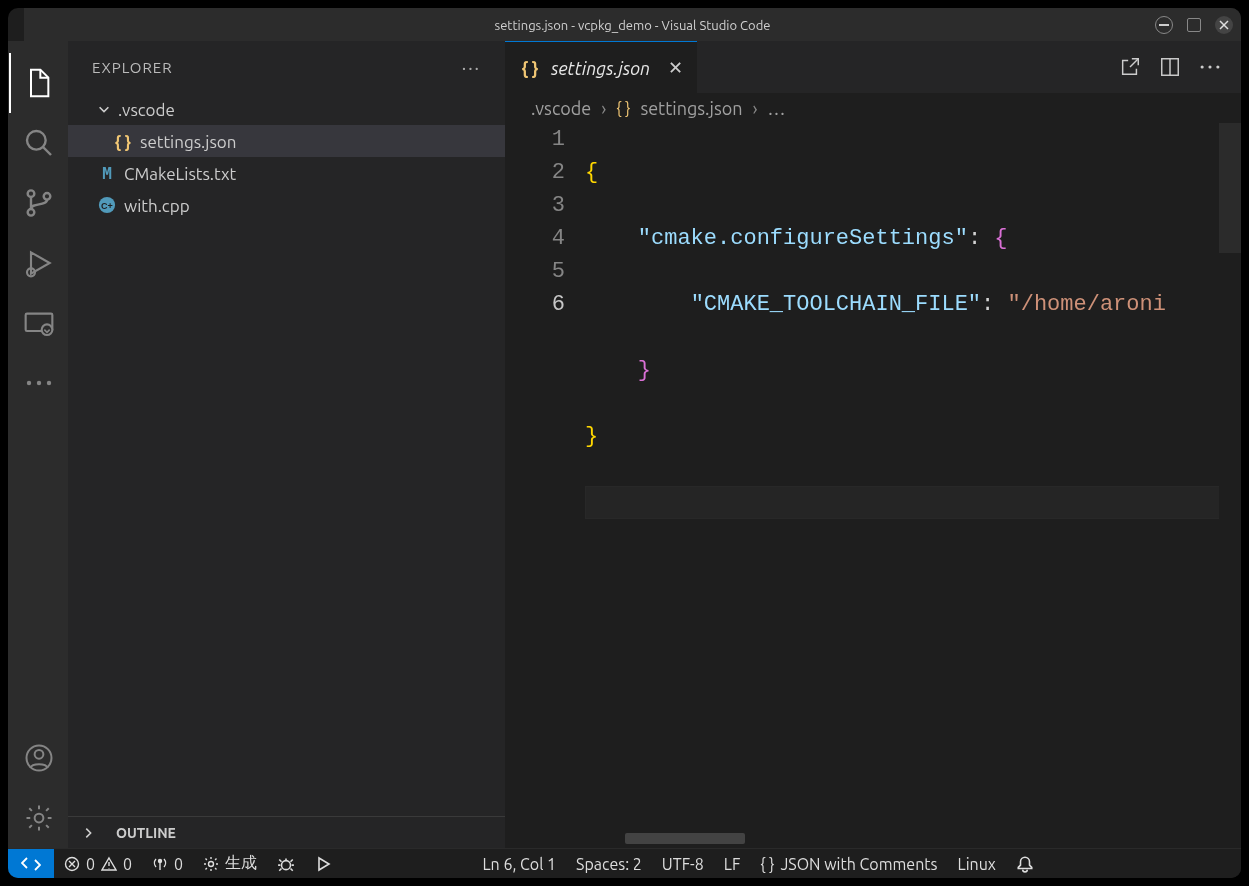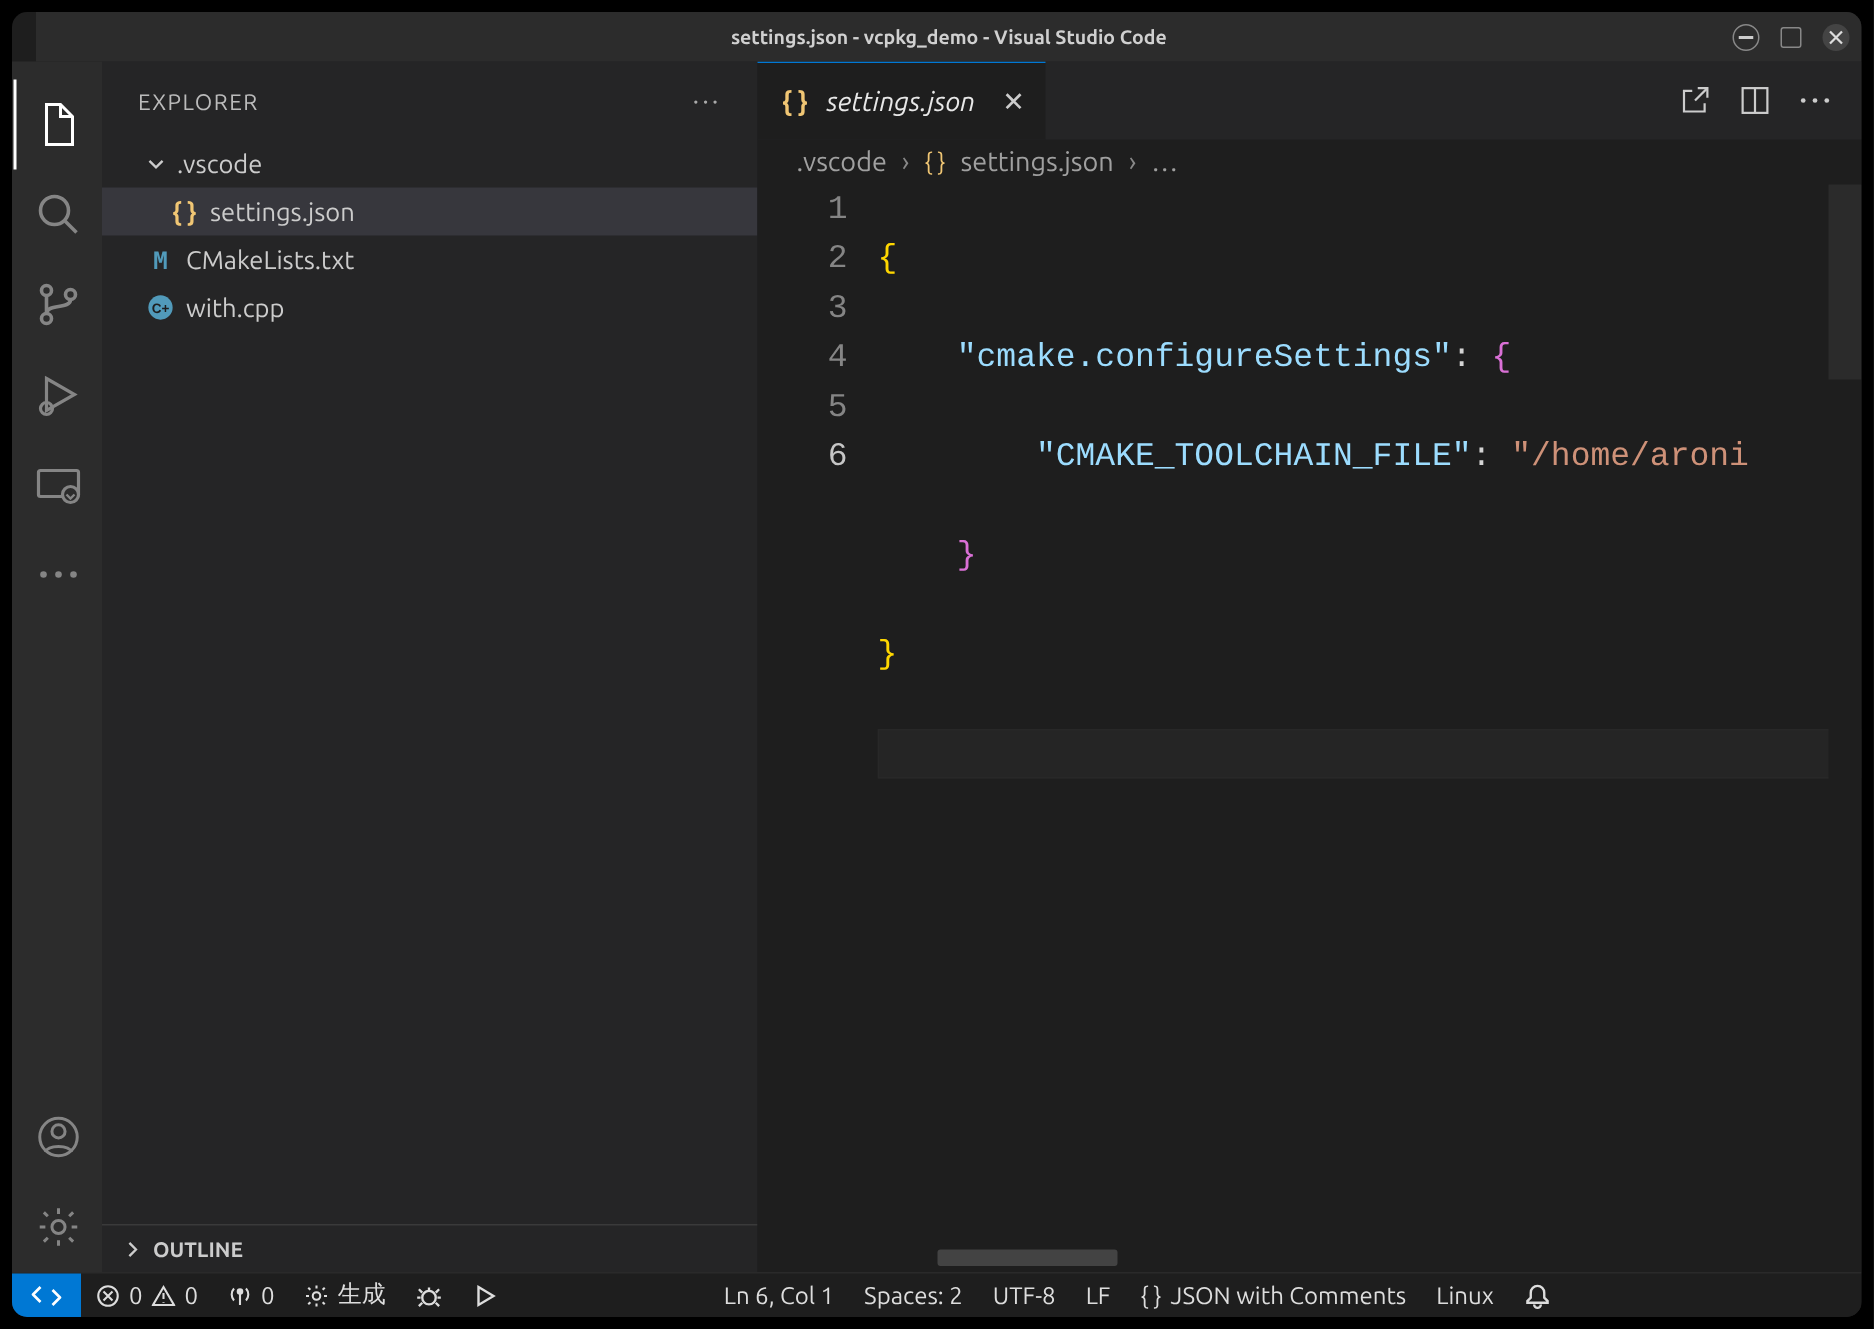--- a/index.html
+++ b/index.html
@@ -25,21 +25,21 @@
 }
 .titlebar {
   height: 33px;
   background: #2c2c2c;
   display: flex;
   align-items: center;
   justify-content: center;
   position: relative;
   font-size: 13px;
   color: #d0d0d0;
-  font-weight: 700;
+  font-weight: 400;
   margin-left: 16px;
 }
 .titlebar-controls {
   position: absolute;
   right: 8px;
   display: flex;
   gap: 14px;
   align-items: center;
 }
 .tbc {
@@ -137,21 +137,21 @@
 .file-ico { width: 22px; display: inline-flex; justify-content: center; font-weight: bold;}
 .ico-brace { color: #f0c674; }
 .ico-M { color: #519aba; font-family: monospace; font-size: 16px;}
 .sb-collapse {
   height: 32px;
   display: flex; align-items: center;
   padding-left: 12px;
   font-weight: bold;
   font-size: 14px;
   border-top: 1px solid #3a3a3a;
-  gap: 6px;
+  gap: 20px;
 }
 .editor {
   flex: 1;
   background: #1e1e1e;
   display: flex;
   flex-direction: column;
   min-width: 0;
 }
 .tabbar {
   height: 52px;

